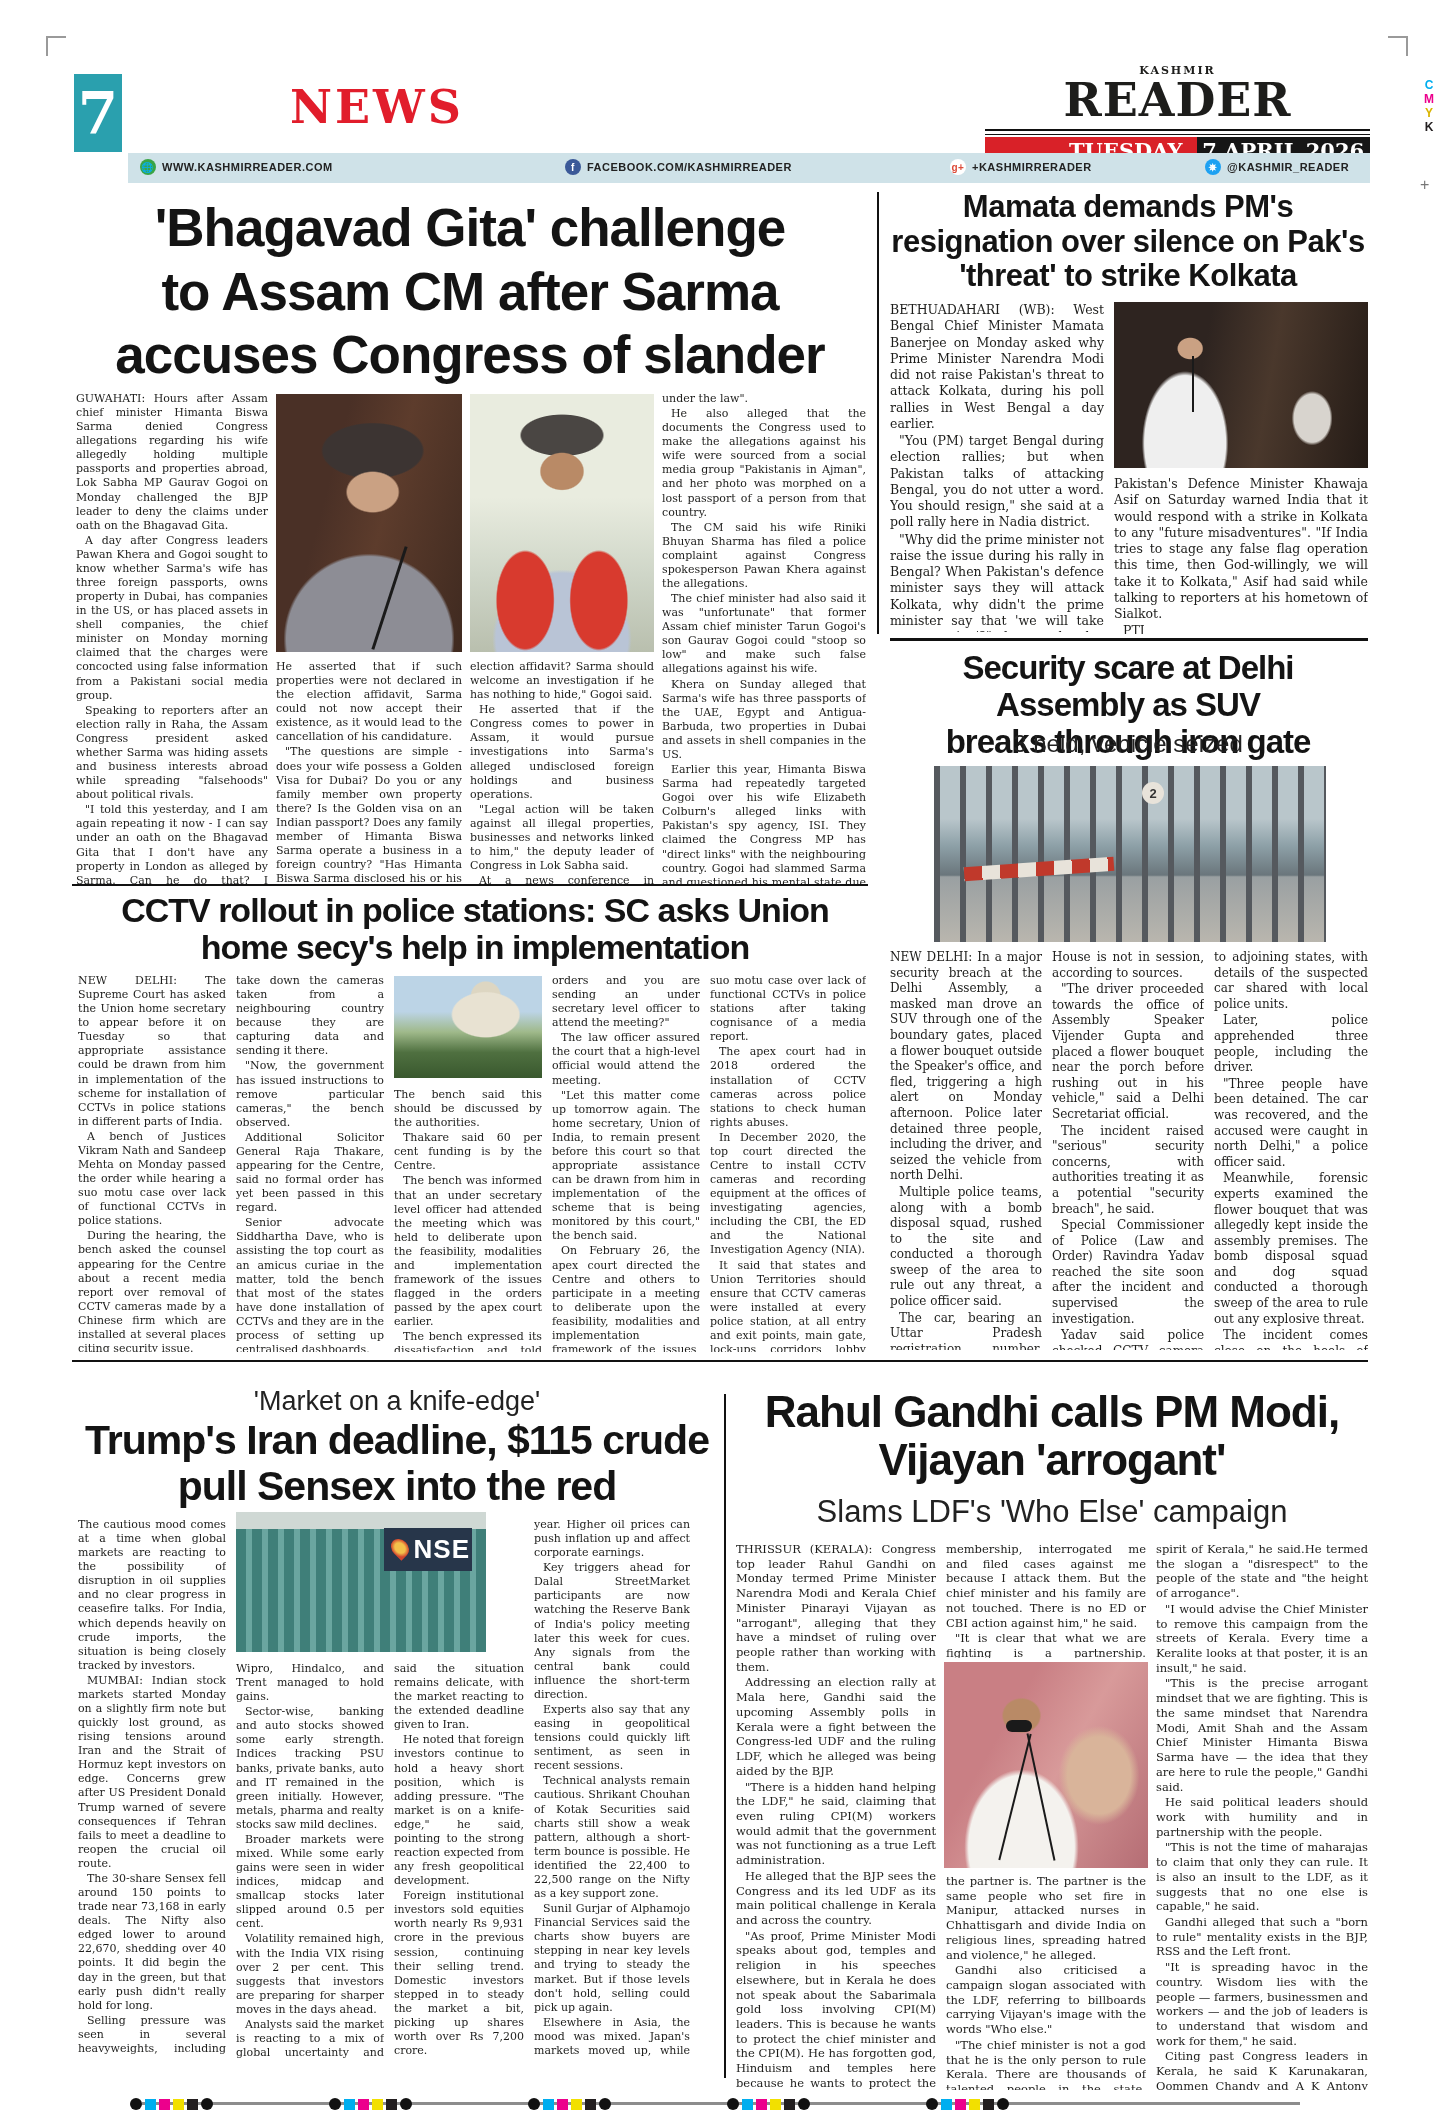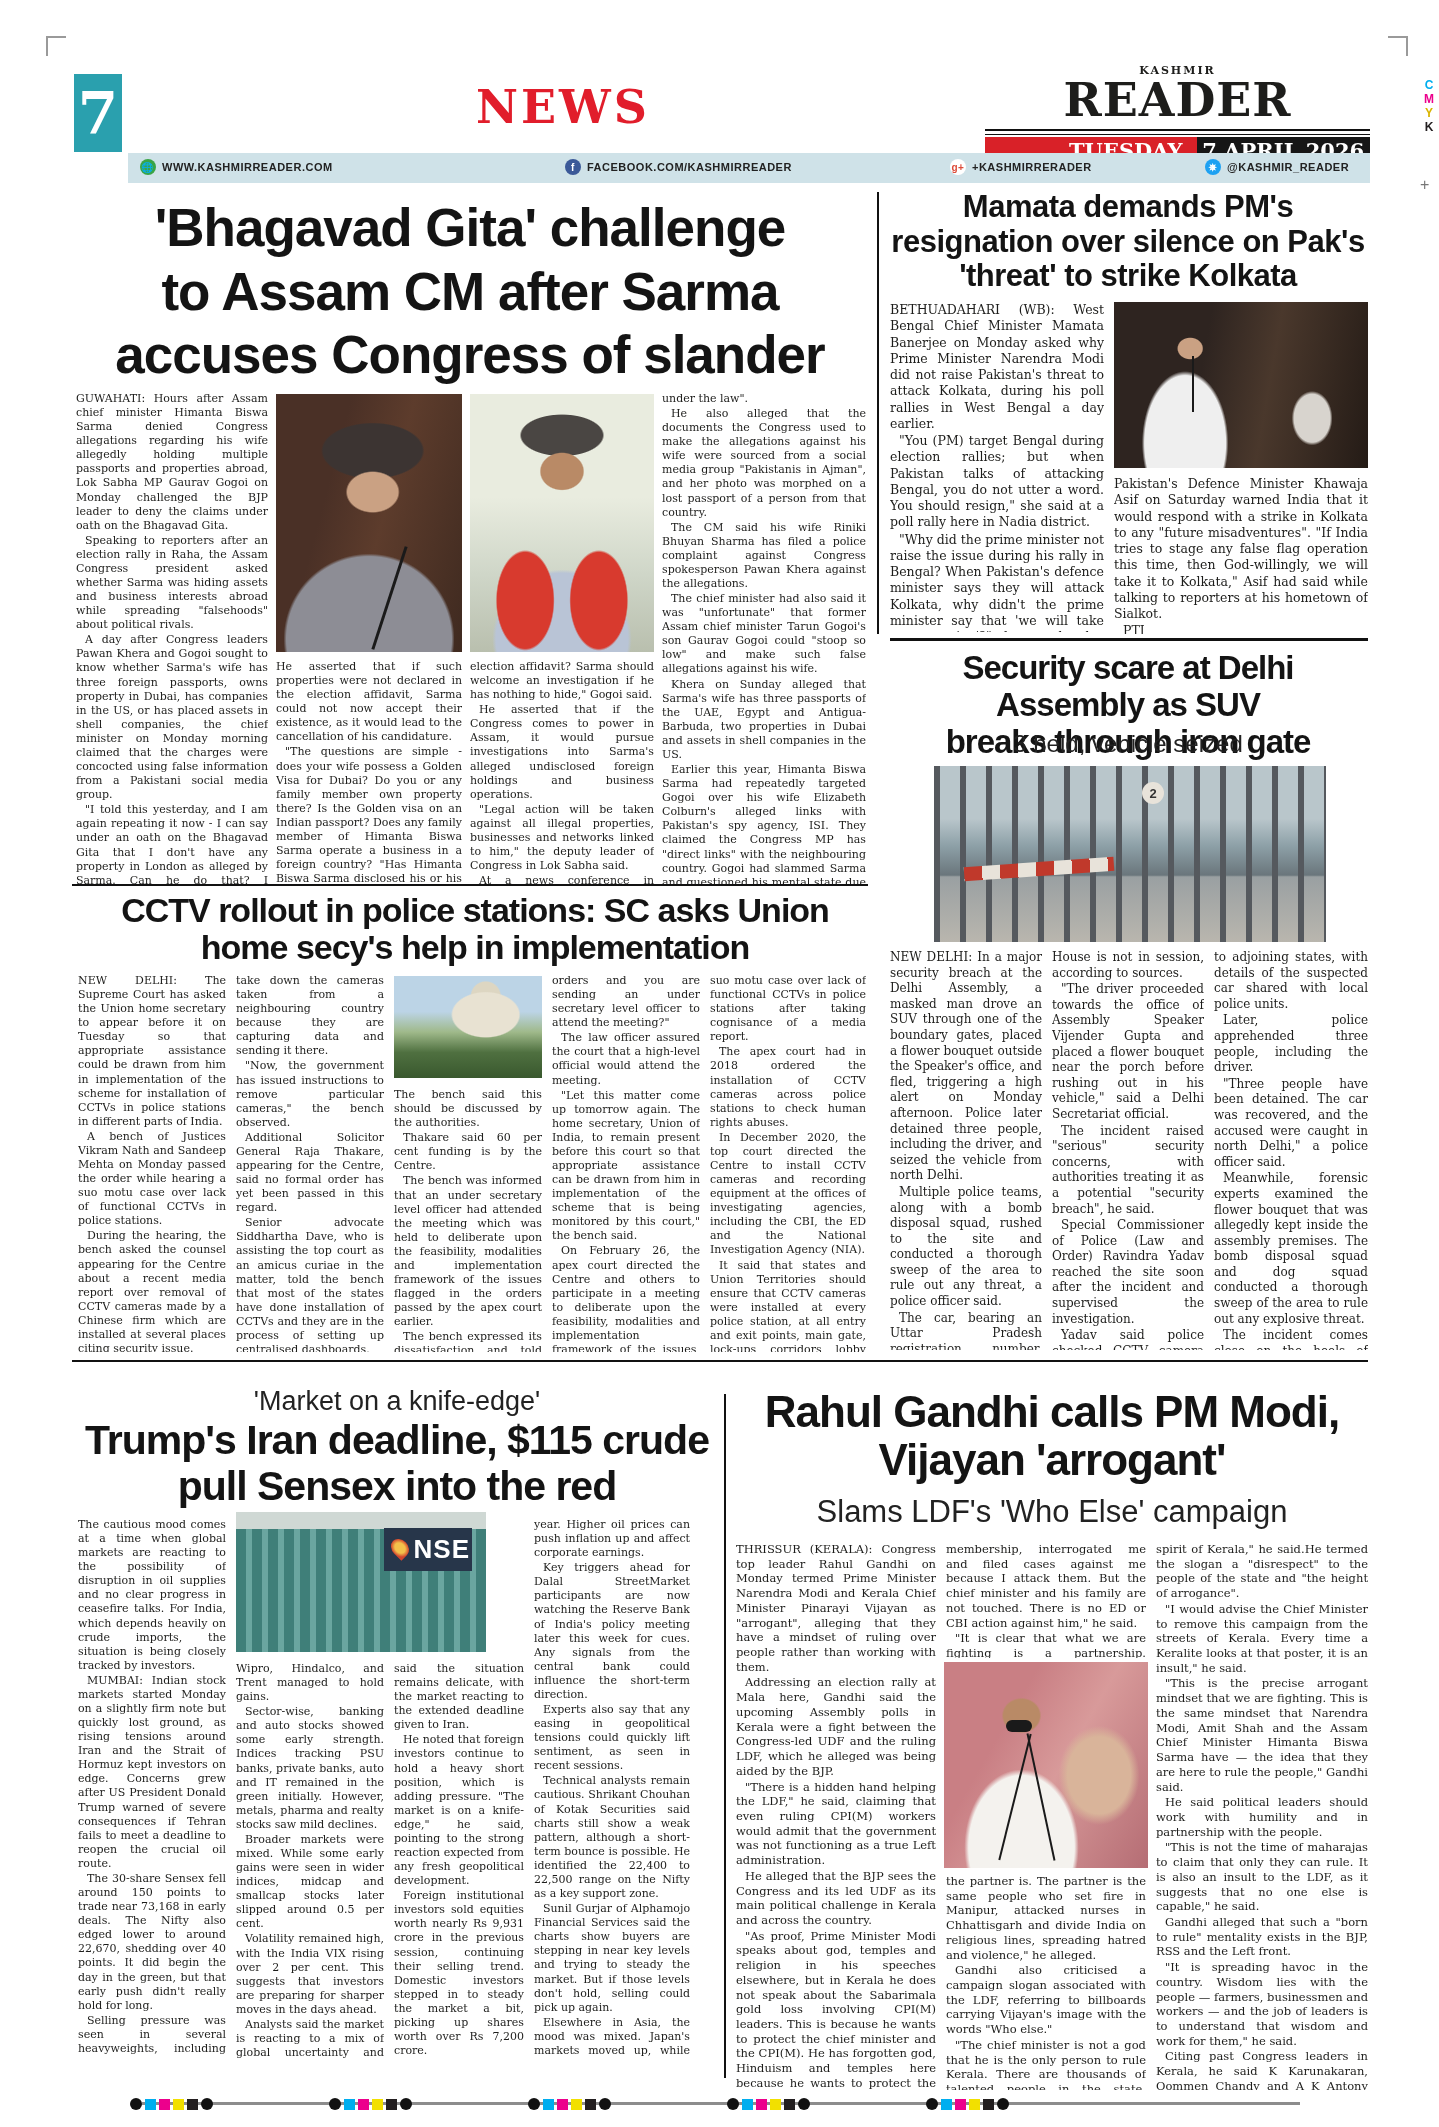--- a/index.html
+++ b/index.html
@@ -3,21 +3,21 @@
 <meta charset="utf-8">
 <style>
   html,body{margin:0;padding:0;background:#e9e9e9;}
   .page{position:relative;width:1439px;height:2127px;margin:0 auto;background:#fff;
         font-family:"DejaVu Serif",serif;color:#1d1d1b;overflow:hidden;}
   .abs{position:absolute;}
   
   .pagenum{background:#2aa0ae;color:#fff;font-family:"DejaVu Serif",serif;font-weight:700;
            display:flex;align-items:center;justify-content:center;font-size:58px;}
   .news-title{color:#e11d2b;font-family:"DejaVu Serif",serif;font-weight:700;font-size:46px;
-              letter-spacing:3px;text-align:right;}
+              letter-spacing:3px;text-align:left;}
   .mast-small{font-family:"DejaVu Serif",serif;font-weight:700;font-size:11px;letter-spacing:2px;text-align:center;}
   .mast-large{font-family:"DejaVu Serif",serif;font-weight:700;font-size:46px;letter-spacing:1px;
               text-align:center;line-height:1;}
   .mast-rule{border-top:2px solid #111;border-bottom:1px solid #111;height:3px;}
   .datebox-red{background:#d92128;color:#fff;font-family:"DejaVu Serif",serif;font-weight:700;
                font-size:21px;display:flex;align-items:center;justify-content:flex-end;padding-right:14px;}
   .datebox-black{background:#161616;color:#fff;font-family:"DejaVu Serif",serif;font-weight:700;
                  font-size:21px;display:flex;align-items:center;justify-content:center;text-align:center;}
   .socialbar{background:#cfe2e8;display:block;}
   .social-item{position:absolute;top:6px;font-family:"Liberation Sans",sans-serif;font-weight:700;
@@ -134,22 +134,22 @@
   </div>
 
   <div class="abs hl" style="left:72px;top:196px;width:796px;font-size:53px;line-height:1.2;">
       <div class="hl-line">'Bhagavad Gita' challenge</div>
       <div class="hl-line">to Assam CM after Sarma</div>
       <div class="hl-line">accuses Congress of slander</div>
     </div>
 
   <div class="abs col" style="left:76px;top:392px;width:192px;height:492px;">
       <p>GUWAHATI: Hours after Assam chief minister Himanta Biswa Sarma denied Congress allegations regarding his wife allegedly holding multiple passports and properties abroad, Lok Sabha MP Gaurav Gogoi on Monday challenged the BJP leader to deny the claims under oath on the Bhagavad Gita.</p>
+      <p>A day after Congress leaders Pawan Khera and Gogoi sought to know whether Sarma's wife has three foreign passports, owns property in Dubai, has companies in the US, or has placed assets in shell companies, the chief minister on Monday morning claimed that the charges were concocted using false information from a Pakistani social media group.</p>
       <p>Speaking to reporters after an election rally in Raha, the Assam Congress president asked whether Sarma was hiding assets and business interests abroad while spreading "falsehoods" about political rivals.</p>
-      <p>A day after Congress leaders Pawan Khera and Gogoi sought to know whether Sarma's wife has three foreign passports, owns property in Dubai, has companies in the US, or has placed assets in shell companies, the chief minister on Monday morning claimed that the charges were concocted using false information from a Pakistani social media group.</p>
       <p>"I told this yesterday, and I am again repeating it now - I can say under an oath on the Bhagavad Gita that I don't have any property in London as alleged by Sarma. Can he do that? I challenge him to come to a common place and to do the same under an oath on the Bhagavad Gita," Gogoi said.</p>
     </div>
 
   <div class="photo ph-sarma" style="left:276px;top:394px;width:186px;height:258px;">
     <div class="mic" style="left:112px;top:150px;width:3px;height:108px;transform:rotate(18deg);"></div>
   </div>
   <div class="photo ph-gogoi" style="left:470px;top:394px;width:184px;height:258px;"></div>
 
   <div class="abs col" style="left:276px;top:660px;width:186px;height:224px;">
       <p>He asserted that if such properties were not declared in the election affidavit, Sarma could not now accept their existence, as it would lead to the cancellation of his candidature.</p>

